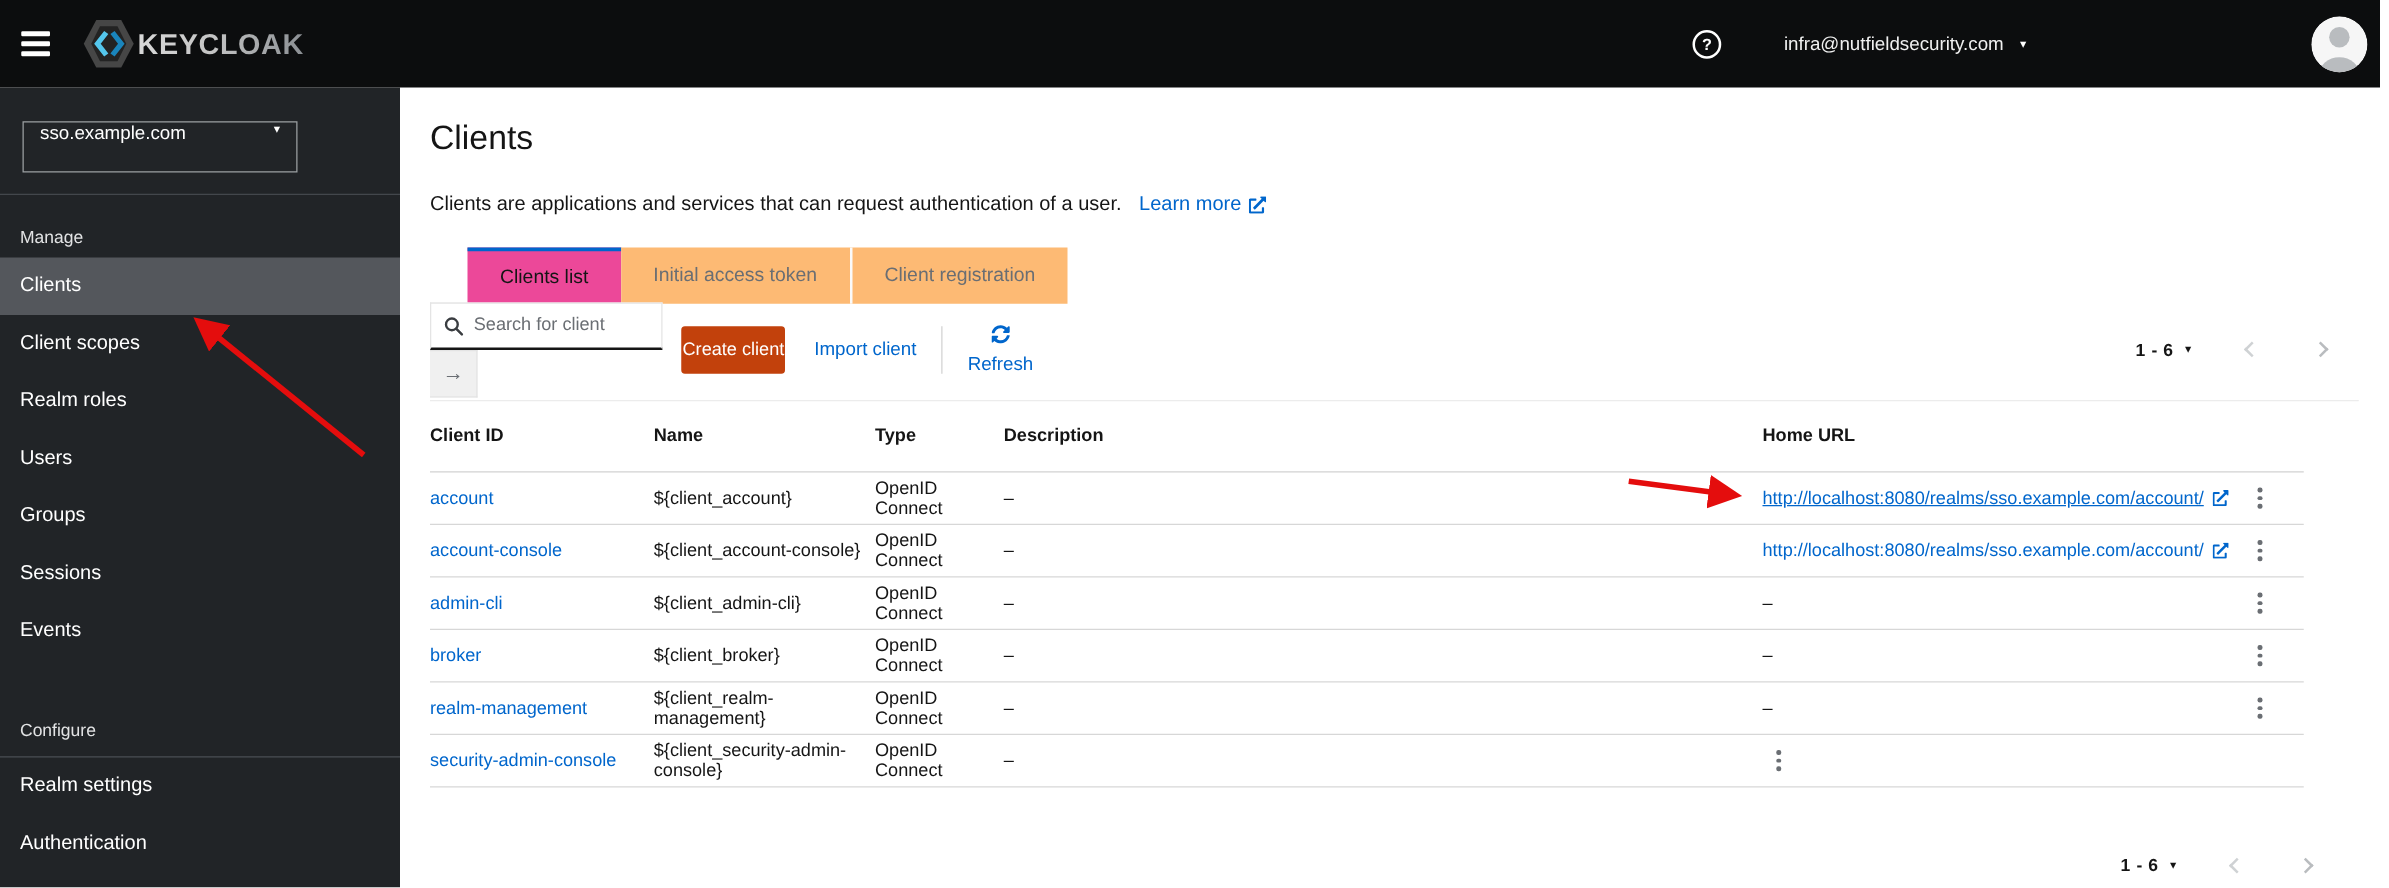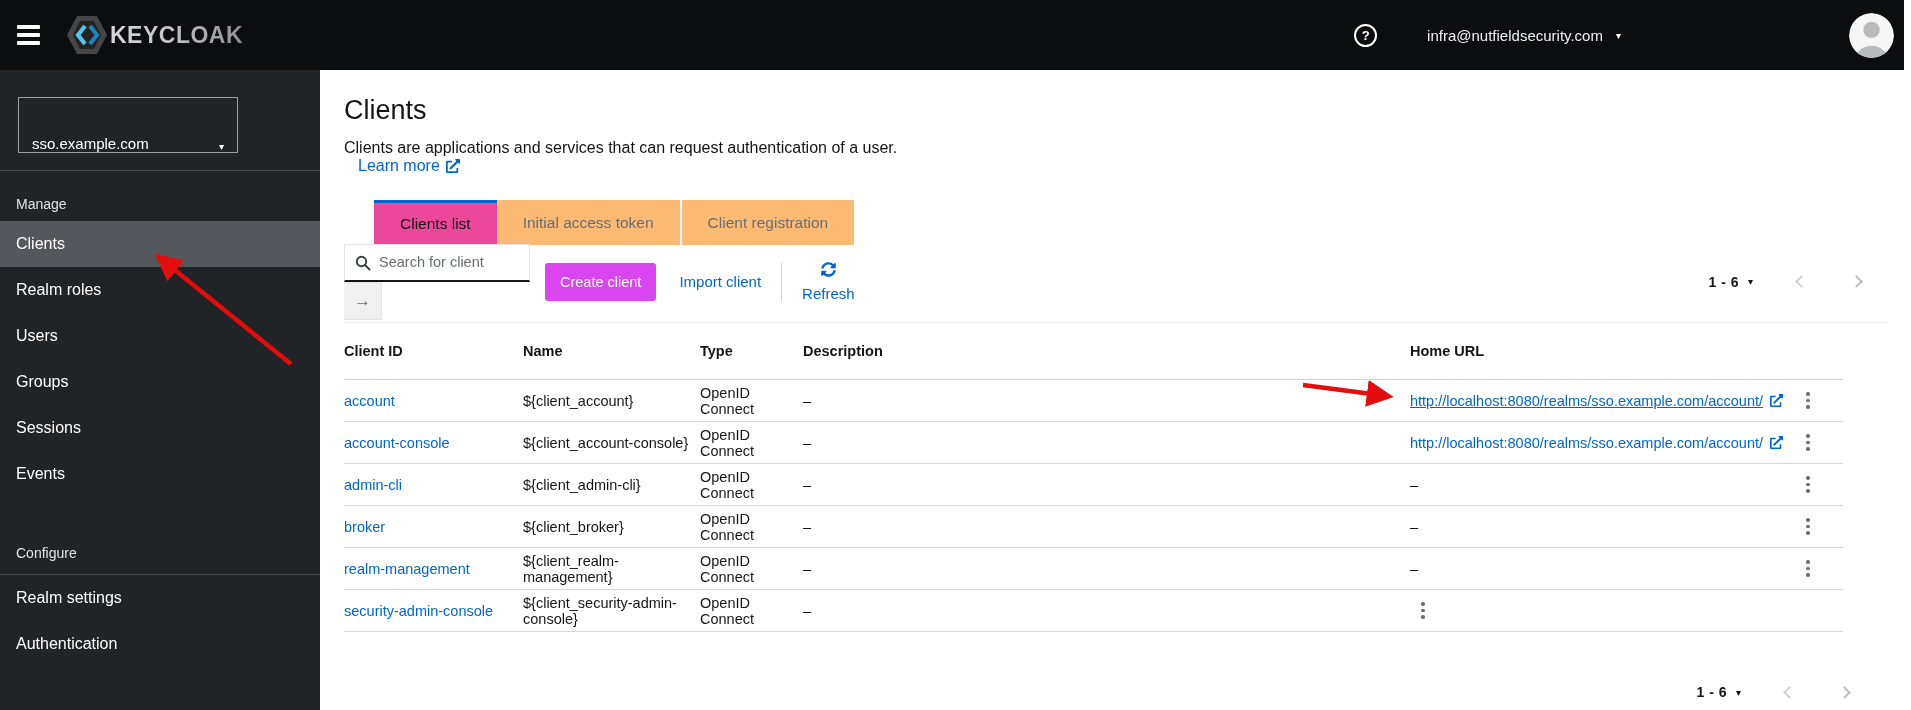--- a/index.html
+++ b/index.html
@@ -18,56 +18,56 @@
     -webkit-background-clip:text; background-clip:text; -webkit-text-fill-color:transparent; color:#c0c0c0; }
   .mast-right { margin-left:auto; display:flex; align-items:center; }
   .help-circle { width:23px; height:23px; border:2px solid #fff; border-radius:50%; color:#fff;
     font-size:13px; font-weight:700; display:flex; align-items:center; justify-content:center; cursor:pointer; }
   .user { margin-left:50px; display:flex; align-items:center; color:#f0f0f0; font-size:15px; cursor:pointer; }
   .user .caret { margin-left:13px; font-size:10px; color:#fff; }
   .avatar { margin-left:228px; margin-right:10px; width:45px; height:45px; border-radius:50%; cursor:pointer; }
 
   
   .sidebar { position:absolute; top:70px; left:0; width:320px; height:640px; background:#212427; }
-  .realm-select { margin:27px 16px 0 18px; width:220px; height:56px; border:1px solid #9ca0a3;
-    display:flex; align-items:flex-end; justify-content:space-between; padding:0 13px;
+  .realm-select { margin:27px 16px 0 18px; width:220px; height:41px; border:1px solid #9ca0a3;
+    display:flex; align-items:flex-start; justify-content:space-between; padding:0 13px;
     color:#fff; font-size:15px; cursor:pointer; }
   .realm-select .caret { font-size:10px; color:#fff; }
   .sidebar-divider { margin-top:17px; border-top:1px solid #43474c; }
   .nav-group-label { padding:26px 16px 10px 16px; color:#e2e3e4; font-size:14px; line-height:14px; }
   .nav-item { height:46px; line-height:46px; padding-left:16px; color:#fff; font-size:16px; cursor:pointer; }
   .nav-item.current { background:#54575c; }
   .configure-label { padding:49px 32px 14px 16px; color:#e2e3e4; font-size:14px; line-height:14px;
     border-bottom:1px solid #4a4e54; }
 
   
   .main { position:absolute; left:320px; top:70px; width:1591px; height:640px; padding:25px 24px 0 24px; }
   .page-title { font-size:27px; font-weight:500; color:#151515; }
-  .desc-row { margin-top:13px; display:flex; font-size:16px;flex-direction:column; }
+  .desc-row { margin-top:29px; display:flex; align-items:center; font-size:16px; }
   .learn-more { margin-left:14px; color:#0066cc; text-decoration:none; display:flex; align-items:center; gap:6px; cursor:pointer; }
   .ext-icon { width:14px; height:14px; fill:#0066cc; }
 
   .tabs { margin-top:25px; display:flex; height:45px; font-size:15.5px; }
   .tab-spacer { width:30px; border-bottom:1px solid #d2d2d2; }
   .tab { display:flex; align-items:center; padding:0 26px; cursor:pointer; }
   .tab.active { background:#ec4899; color:#151515; border-top:3px solid #0066cc; }
   .tab.inactive { background:#fdba74; color:#6a6e73; }
   .tab.inactive + .tab.inactive { border-left:2px solid #fafafa; }
 
   .toolbar { margin-top:18px; height:60px; padding-bottom:22px; display:flex; align-items:center;
     border-bottom:1px solid #ececec; }
   .search-wrap { display:flex;flex-direction:column; }
   .search-input { width:186px; height:38px; border:1px solid #e4e4e4; border-bottom:2px solid #151515;
     padding:0 8px 0 34px; font-size:14.5px; color:#151515; outline:none; background:#fff;
     font-family:"Liberation Sans","DejaVu Sans",sans-serif; }
   .search-input::placeholder { color:#6a6e73; }
   .search-icon { position:absolute; margin:11px 0 0 11px; width:16px; height:16px; color:#3a3d41; pointer-events:none; }
   .search-btn { width:38px; height:38px; background:#f0f0f0; border:1px solid #e4e4e4; border-left:none;
     display:flex; align-items:center; justify-content:center; font-size:17px; color:#6a6e73; cursor:pointer; }
-  .create-btn { margin-left:15px; height:38px; padding:0 15px; background:#d946ef; color:#fff;
+  .create-btn { margin-left:15px; height:38px; padding:0 1px; background:#c2410c; color:#fff;
     border:none; border-radius:3px; font-size:14.5px; cursor:pointer; font-family:inherit; }
   .import-link { margin-left:23px; color:#0066cc; font-size:15px; text-decoration:none; cursor:pointer; }
   .divider-v { width:1px; height:38px; background:#d2d2d2; margin:0 20px; }
   .refresh { display:flex; align-items:center; gap:8px; color:#0066cc; font-size:15px; cursor:pointer;flex-direction:column; }
   .sync-icon { width:15px; height:15px; fill:#0066cc; }
 
   .pagination { display:flex; align-items:center; font-size:14px; }
   .pagination .range { font-weight:600; letter-spacing:.5px; }
   .pagination .caret { font-size:10px; margin-left:9px; color:#151515; }
   .chev { width:9px; height:9px; border-right:2.5px solid #cfd2d4; border-top:2.5px solid #cfd2d4; display:inline-block; }
@@ -149,20 +149,21 @@
 </header>
 
 <nav class="sidebar">
   <div class="realm-select">
     <span>sso.example.com</span>
     <span class="caret">▾</span>
   </div>
   <div class="sidebar-divider"></div>
   <div class="nav-group-label">Manage</div>
   <div class="nav-item current">Clients</div>
+  <div class="nav-item">Client scopes</div>
   <div class="nav-item">Realm roles</div>
   <div class="nav-item">Users</div>
   <div class="nav-item">Groups</div>
   <div class="nav-item">Sessions</div>
   <div class="nav-item">Events</div>
   <div class="nav-group-label configure-label">Configure</div>
   <div class="nav-item">Realm settings</div>
   <div class="nav-item">Authentication</div>
 </nav>
 

